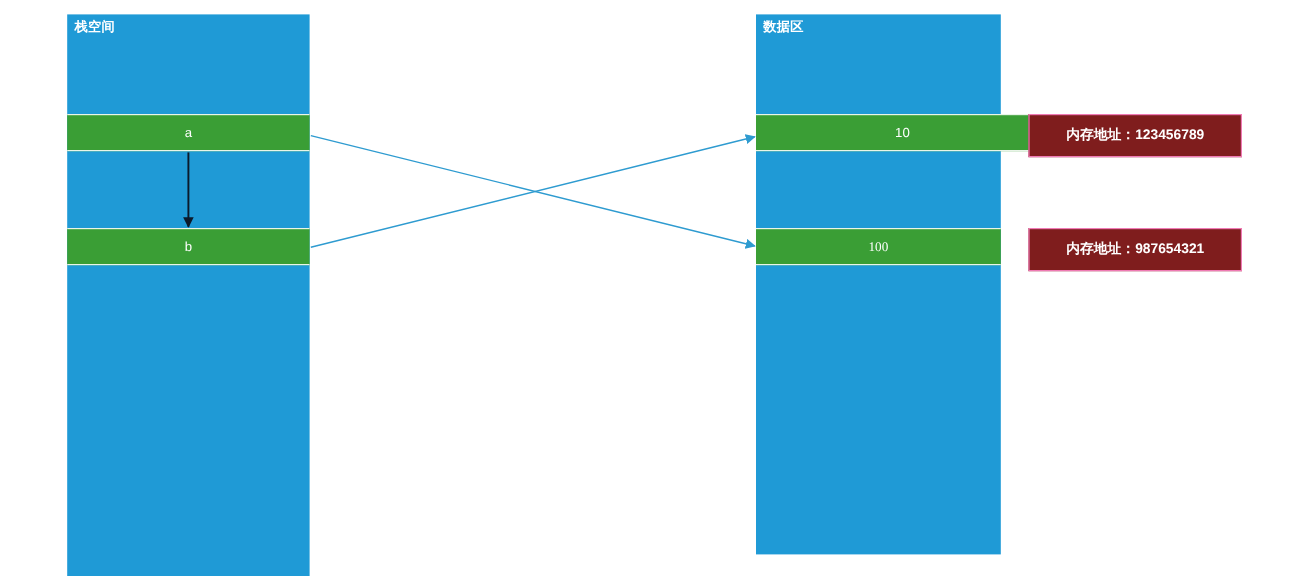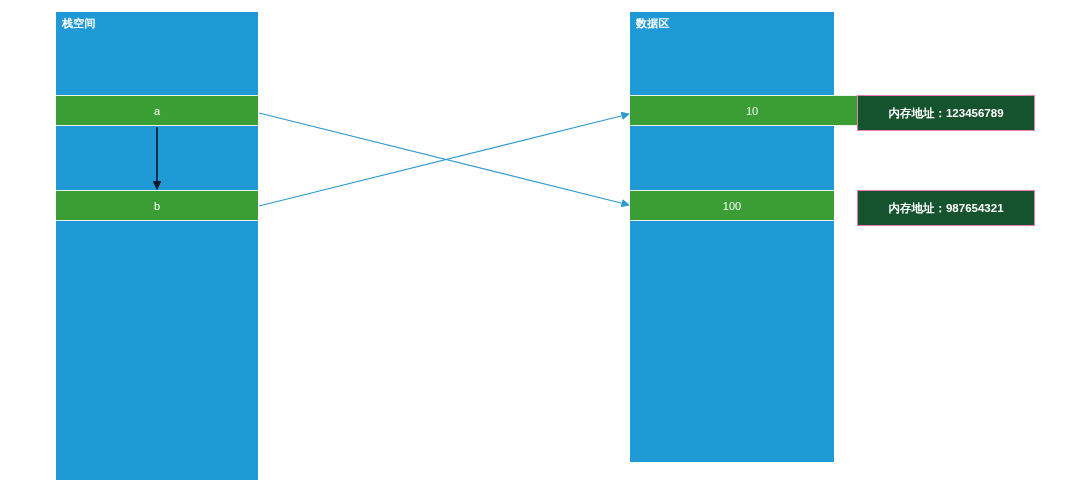--- a/index.html
+++ b/index.html
@@ -52,21 +52,21 @@
   .slot-label {
     color: #ffffff;
     font-size: 11px;
     line-height: 12px;
     white-space: nowrap;
   }
 
   
   .addr-box {
     position: absolute;
-    background: #14532d;
+    background: #7f1d1d;
     border: 1px solid #f07ab5;
     box-sizing: border-box;
     display: flex;
     align-items: center;
     justify-content: center;
   }
   .addr-label {
     color: #ffffff;
     font-size: 11.5px;
     font-weight: bold;
@@ -102,21 +102,21 @@
   </div>
 
   <div class="region" style="left:630px; top:12px; width:204px; height:450px;text-align:center;">
     <div class="region-title">数据区</div>
   </div>
 
   <div class="slot" style="left:630px; top:95px; width:244px; height:31px;">
     <span class="slot-label">10</span>
   </div>
 
-  <div class="slot" style="left:630px; top:190px; width:204px; height:31px;">
+  <div class="slot" style="left:630px; top:190px; width:204px; height:31px;font-family:Liberation Serif, serif;">
     <span class="slot-label">100</span>
   </div>
 
   <div class="addr-box" style="left:857px; top:95px; width:178px; height:36px;">
     <span class="addr-label">内存地址：123456789</span>
   </div>
 
   <div class="addr-box" style="left:857px; top:190px; width:178px; height:36px;align-items:center;">
     <span class="addr-label">内存地址：987654321</span>
   </div>

